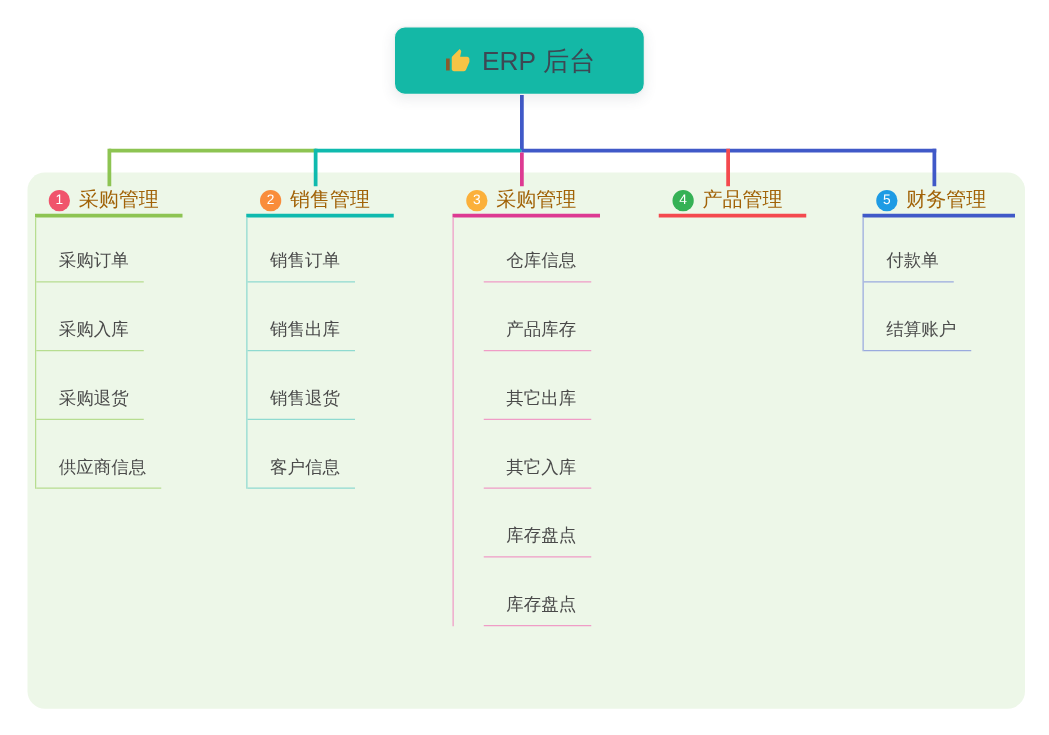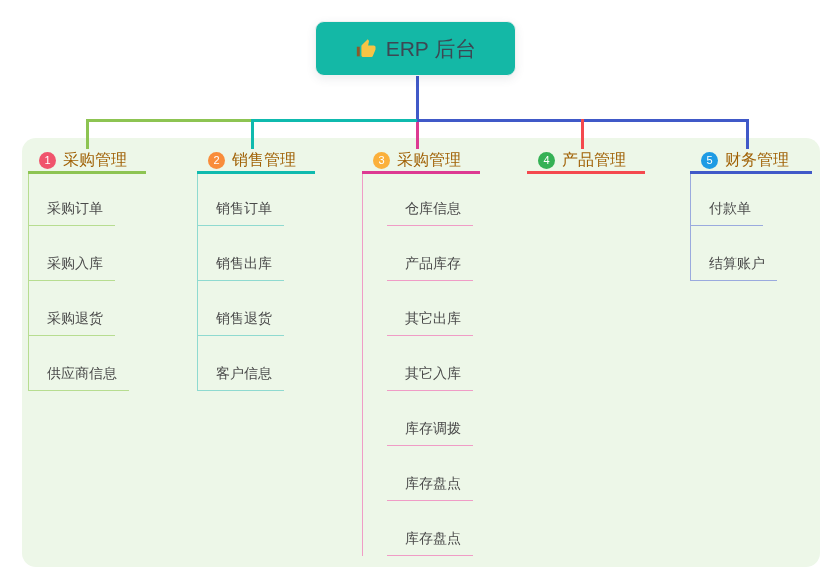--- a/index.html
+++ b/index.html
@@ -116,23 +116,20 @@
       <div class="child">
           <span class="child-label" style="border-bottom-color: rgb(240, 156, 198);">产品库存</span>
         </div>
       <div class="child">
           <span class="child-label" style="border-bottom-color: rgb(240, 156, 198);">其它出库</span>
         </div>
       <div class="child">
           <span class="child-label" style="border-bottom-color: rgb(240, 156, 198);">其它入库</span>
         </div>
       <div class="child">
-          <span class="child-label" style="border-bottom-color: rgb(240, 156, 198);">库存调拨</span>
-        </div>
-      <div class="child">
           <span class="child-label" style="border-bottom-color: rgb(240, 156, 198);">库存盘点</span>
         </div>
       <div class="child">
           <span class="child-label" style="border-bottom-color: rgb(240, 156, 198);">库存盘点</span>
         </div>
     </div>
   </div>
 
   <div class="branch" style="left:527px;top:149px;">
     <div class="branch-header" style="border-bottom-color: rgb(244, 73, 78);">

